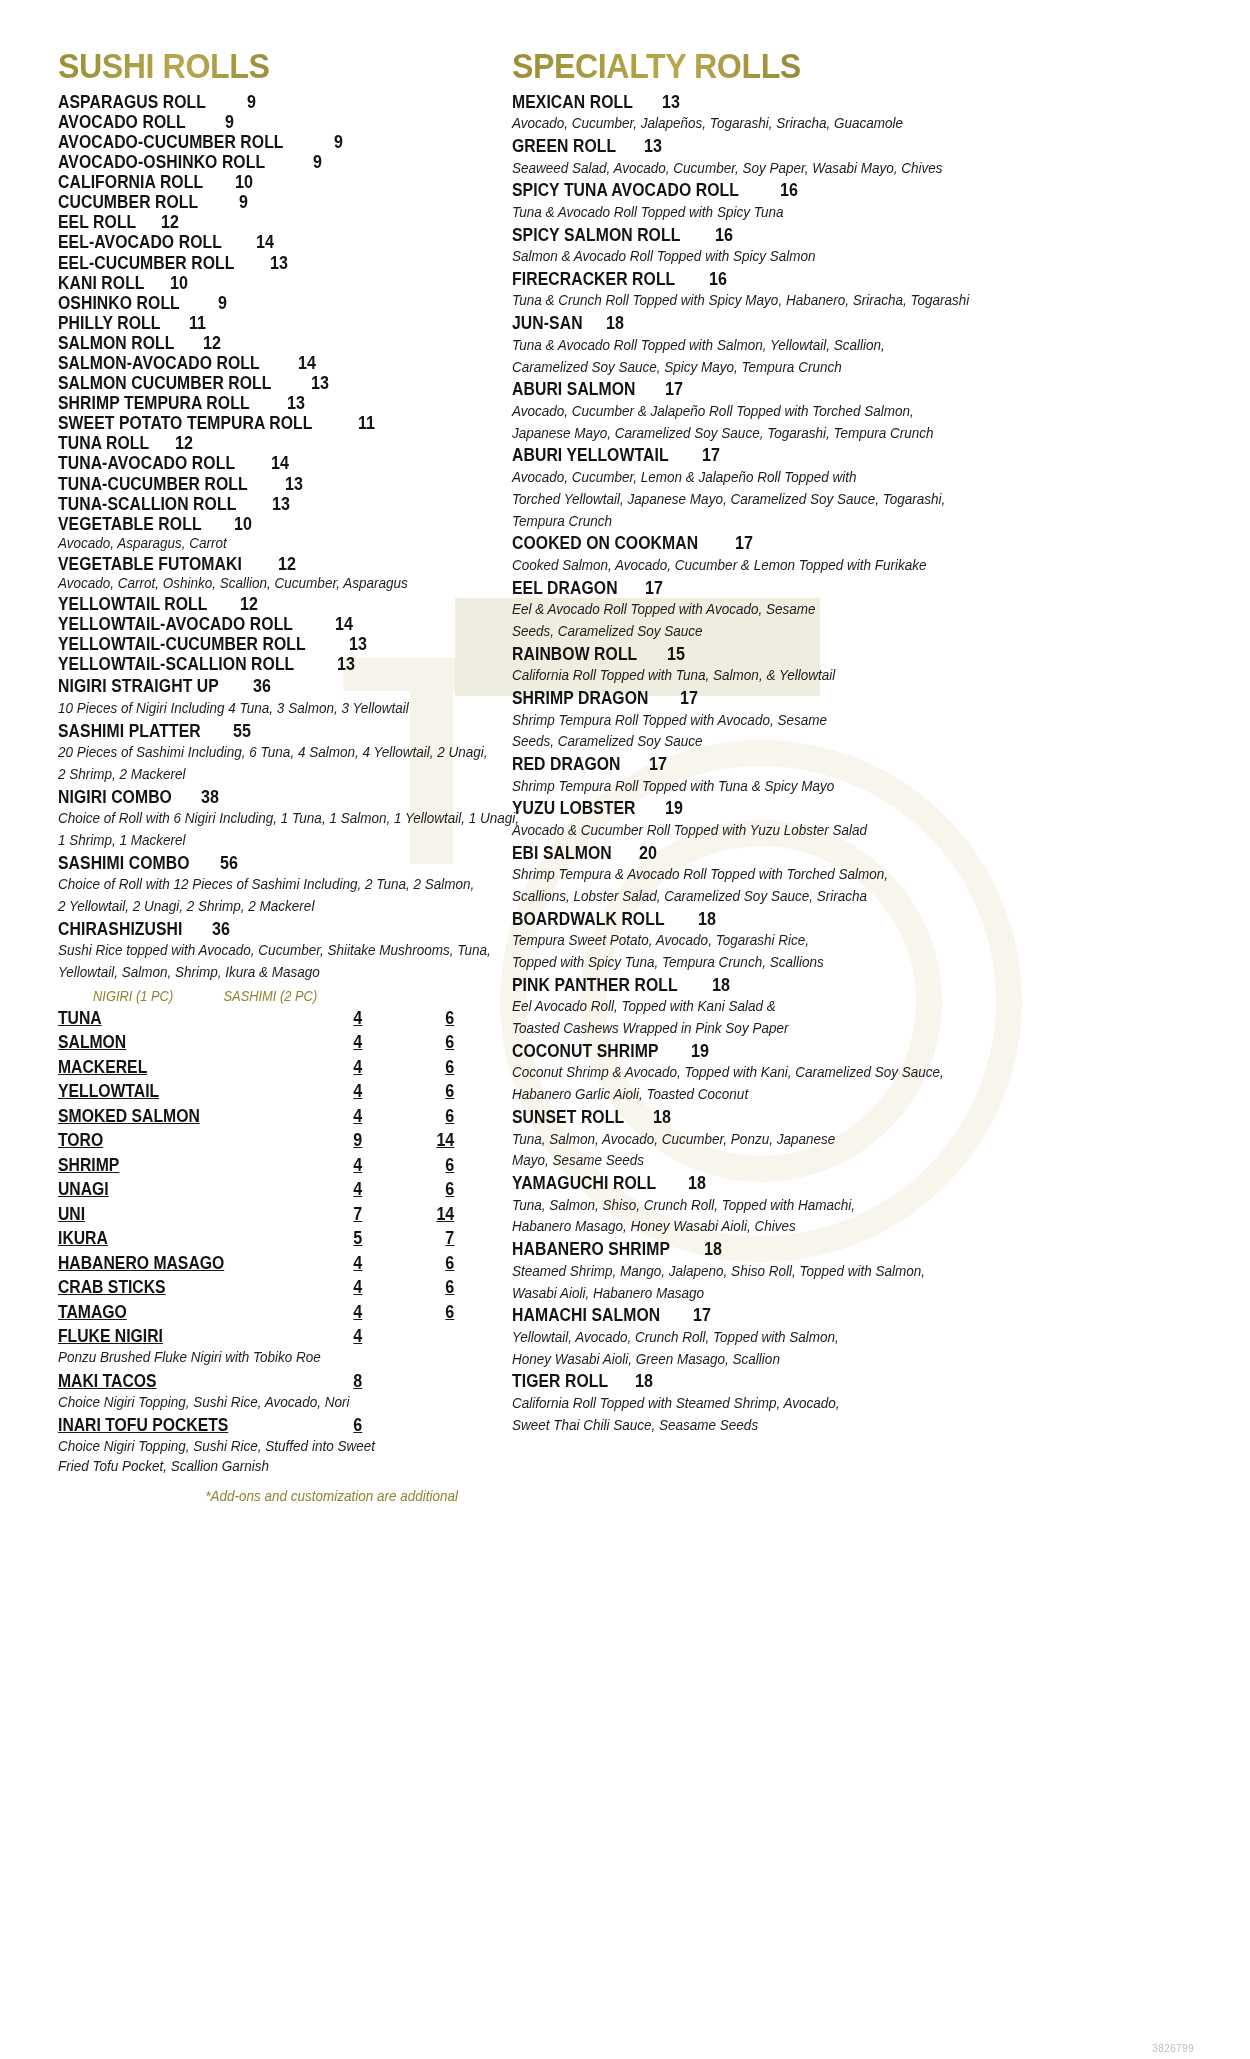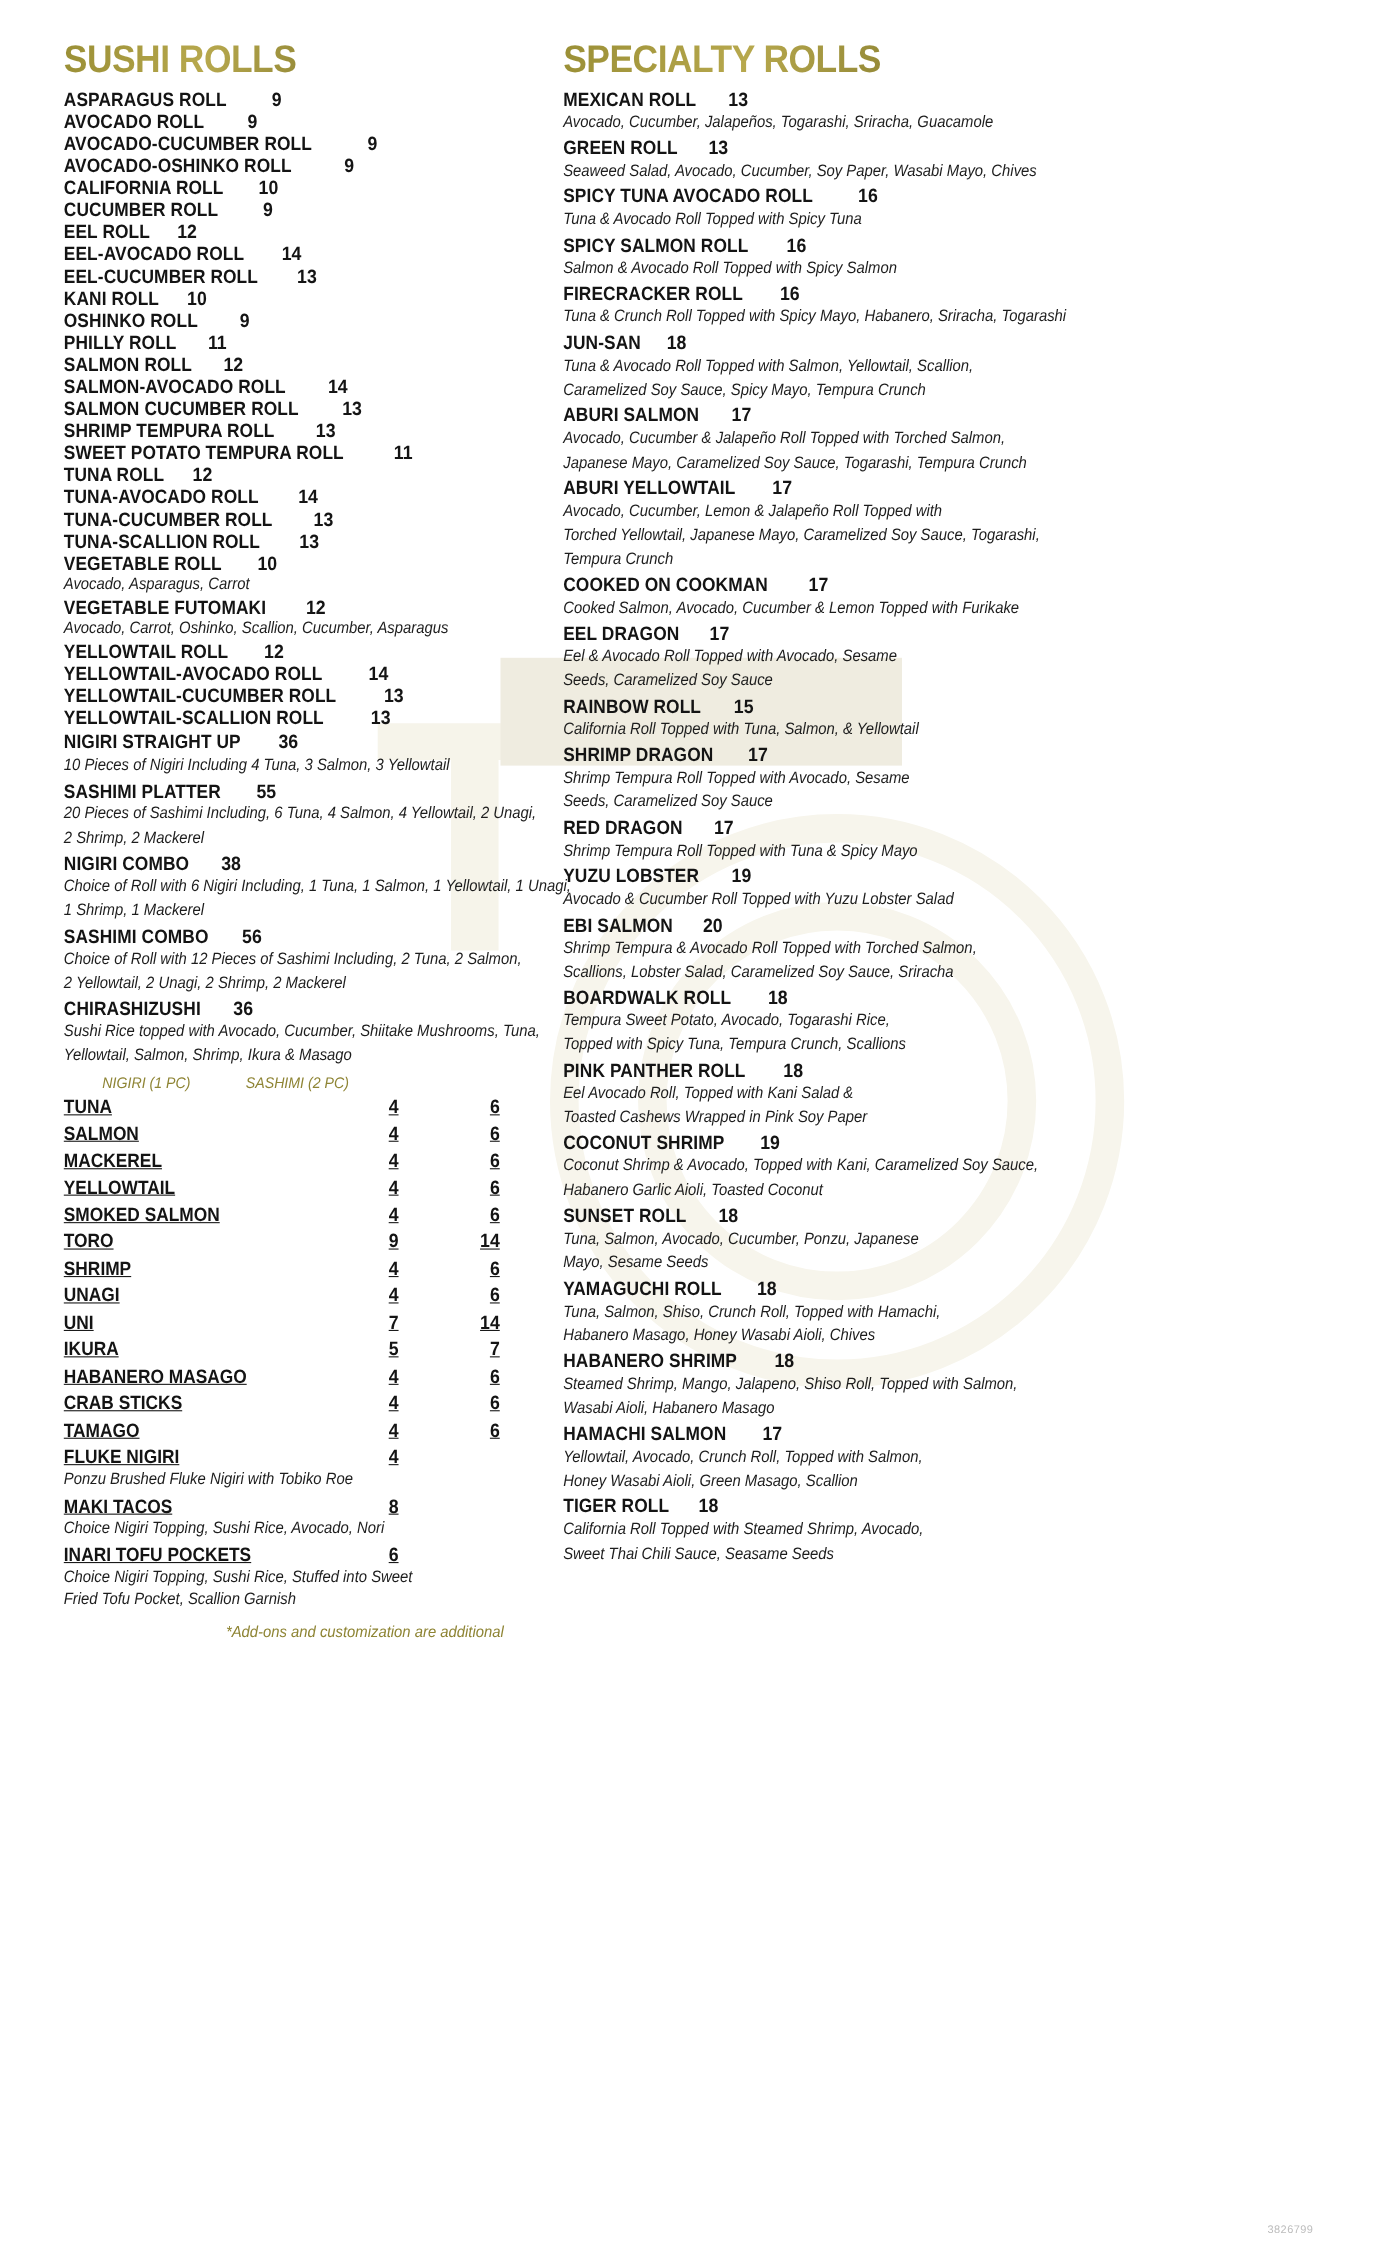--- a/index.html
+++ b/index.html
@@ -53,21 +53,21 @@
     z-index: 0;
   }
 
   
   .page {
     position: relative;
     z-index: 2;
     width: 1250px;
     height: 2059px;
     box-sizing: border-box;
-    padding: 36px 58px 18px 58px;
+    padding: 48px 58px 18px 58px;
   }
   .columns {
     display: flex;
     gap: 18px;
     align-items: flex-start;
   }
   .col {
     width: 565px;
   }
   .col-left { width: 400px; }
@@ -208,21 +208,21 @@
     font-size: 14.5px;
     color: #8e8434;
     text-align: right;
     margin-top: 12px;
     transform: scaleX(0.93);
     transform-origin: right center;
   }
   .pagecode {
     position: absolute;
     right: 56px;
-    bottom: 26px;
+    bottom: 5px;
     font-family: "Liberation Sans", sans-serif;
     font-size: 10px;
     color: #bdbdbd;
     letter-spacing: 0.4px;
   }
 </style>
 </head>
 <body>
 
 <div id="watermark">

